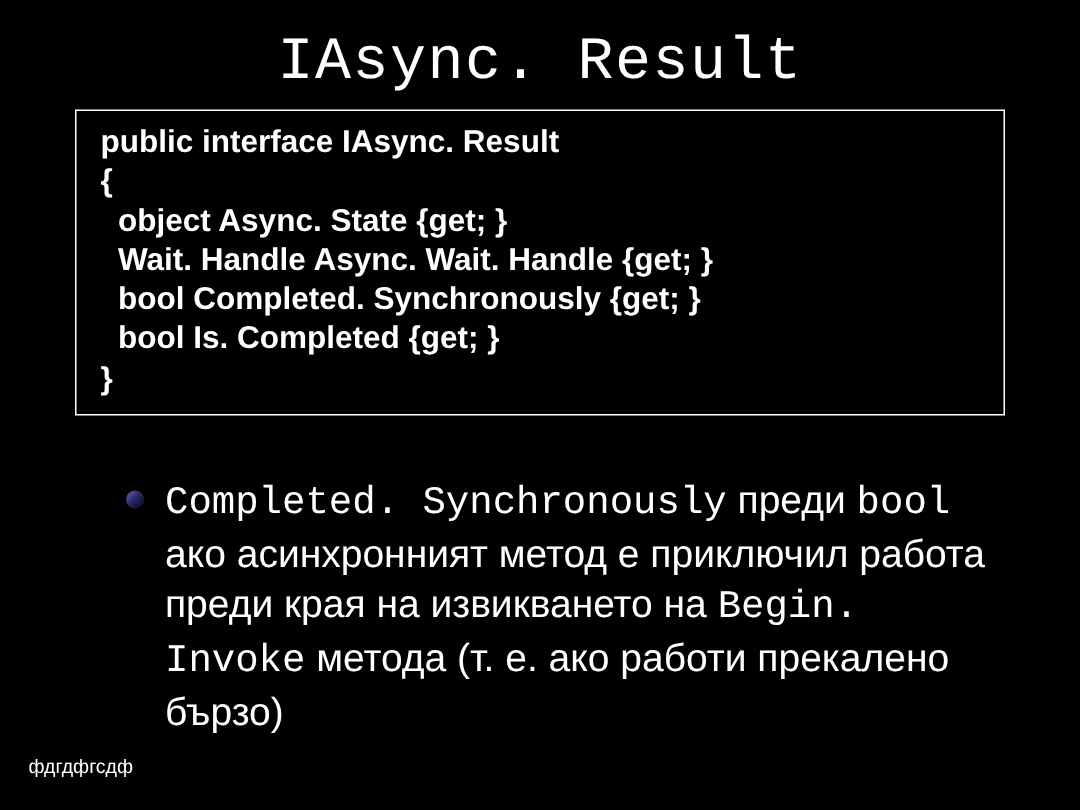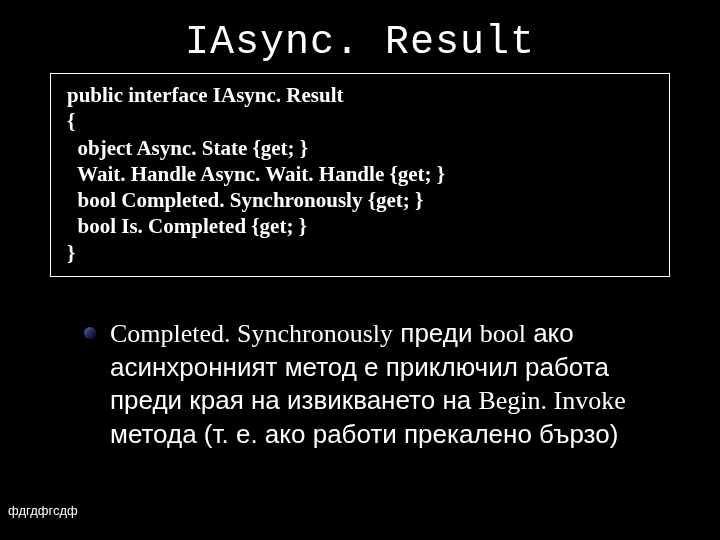--- a/index.html
+++ b/index.html
@@ -1,25 +1,25 @@
 <!DOCTYPE html>
 <html><head>
 <meta charset="utf-8">
 <style>
   * { margin: 0; padding: 0; box-sizing: border-box; }
   html, body { width: 720px; height: 540px; background: #000; font-family: Arial, sans-serif; overflow: hidden; }
   .slide { width: 720px; height: 540px; background: #000; position: relative; padding: 20px 50px; }
   .title { color: #fff; font-family: "Courier New", monospace; font-size: 40px; text-align: center; margin-bottom: 8px; letter-spacing: 1px; }
   .codebox { border: 1px solid #fff; padding: 8px 16px 10px 16px; margin: 0 0 40px 0; }
-  .code { color: #fff; font-family: Liberation Serif, serif; font-size: 21px; font-weight: bold; line-height: 1.25; white-space: pre; }
+  .code { color: #fff; font-family: Liberation Sans, sans-serif; font-size: 21px; font-weight: bold; line-height: 1.25; white-space: pre; }
   .bullet-row { display: flex; align-items: flex-start; margin: 0 0 0 34px; }
   .bullet-dot { width: 12px; height: 12px; border-radius: 50%; background: #2a2a6a; flex: 0 0 auto; margin-top: 10px; margin-right: 14px; box-shadow: inset -2px -2px 4px rgba(0,0,0,.6), inset 2px 2px 3px rgba(120,120,200,.5); }
   .bullet-text { color: #fff; font-size: 26px; line-height: 1.3; }
-  .bullet-text .mono { font-family: Liberation Serif, serif; }
-  .footer { position: absolute; left: 8px; bottom: 22px; color: #fff; font-size: 13px; }
+  .bullet-text .mono { font-family: Liberation Mono, monospace; }
+  .footer { position: absolute; left: 19px; bottom: 22px; color: #fff; font-size: 13px; }
 </style>
 </head>
 <body>
 
 <div class="slide">
 
   <div class="title">IAsync. Result</div>
 
   <div class="codebox">
     <div class="code"><span>public interface IAsync. Result</span>

